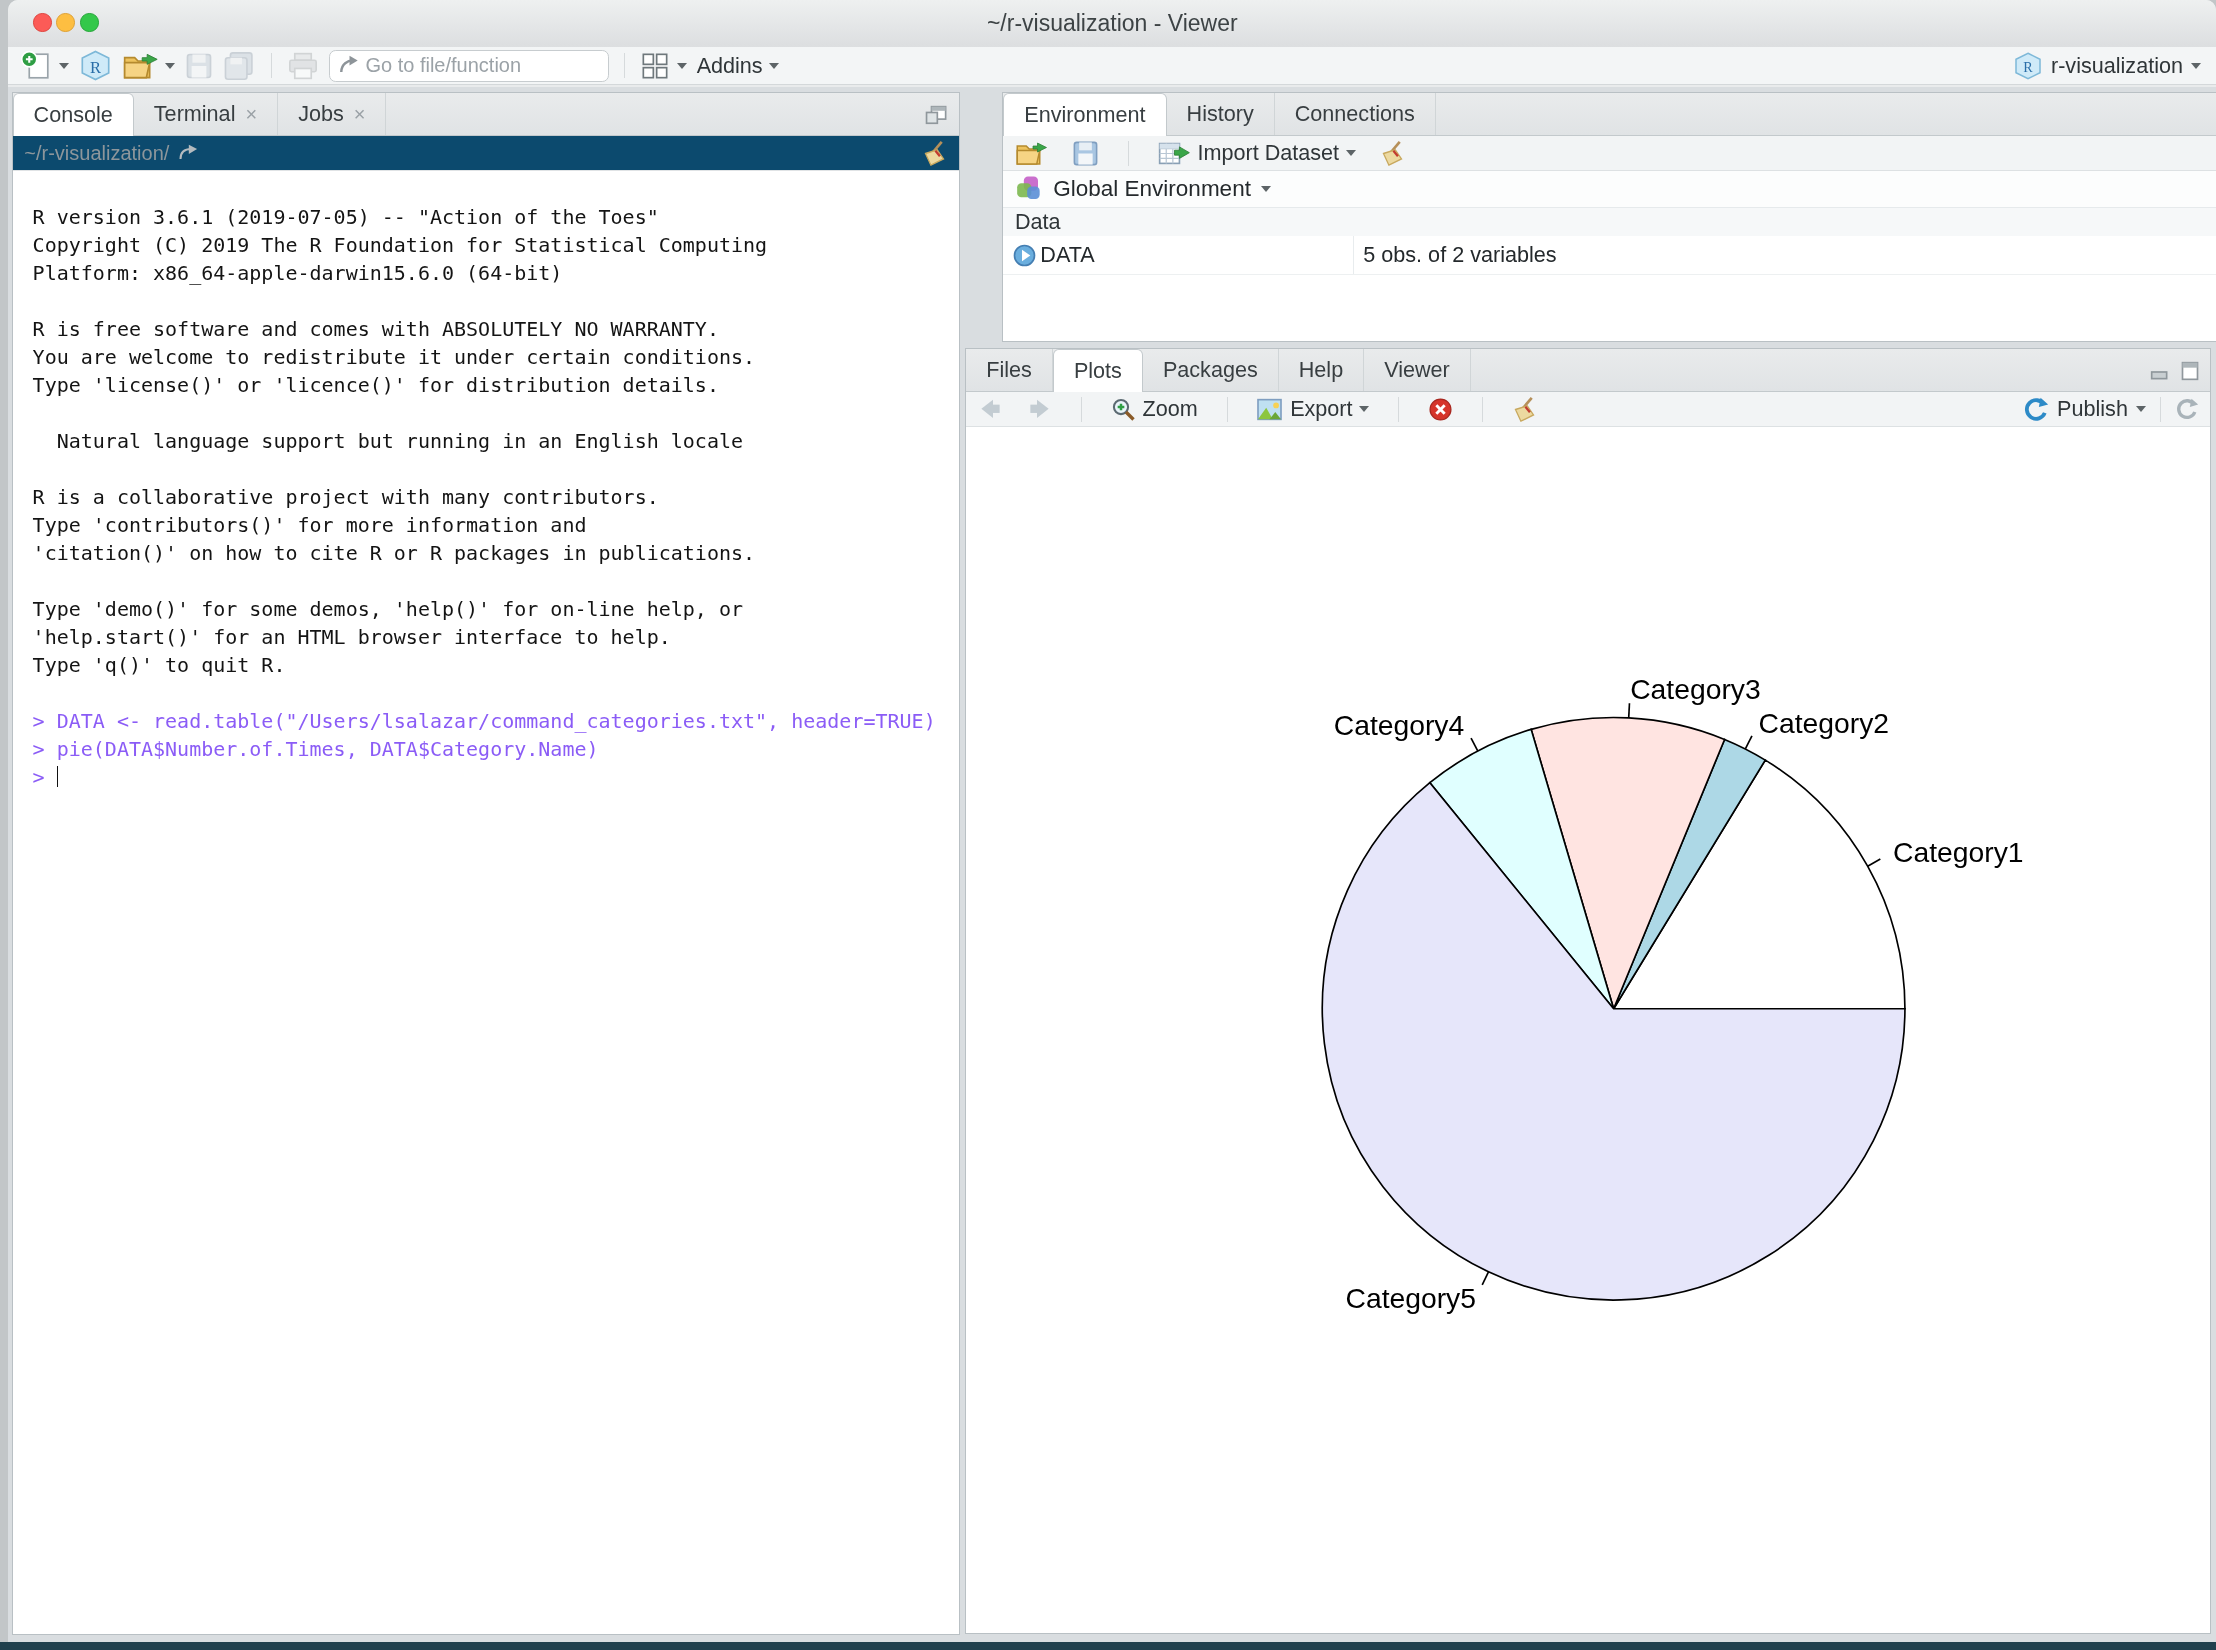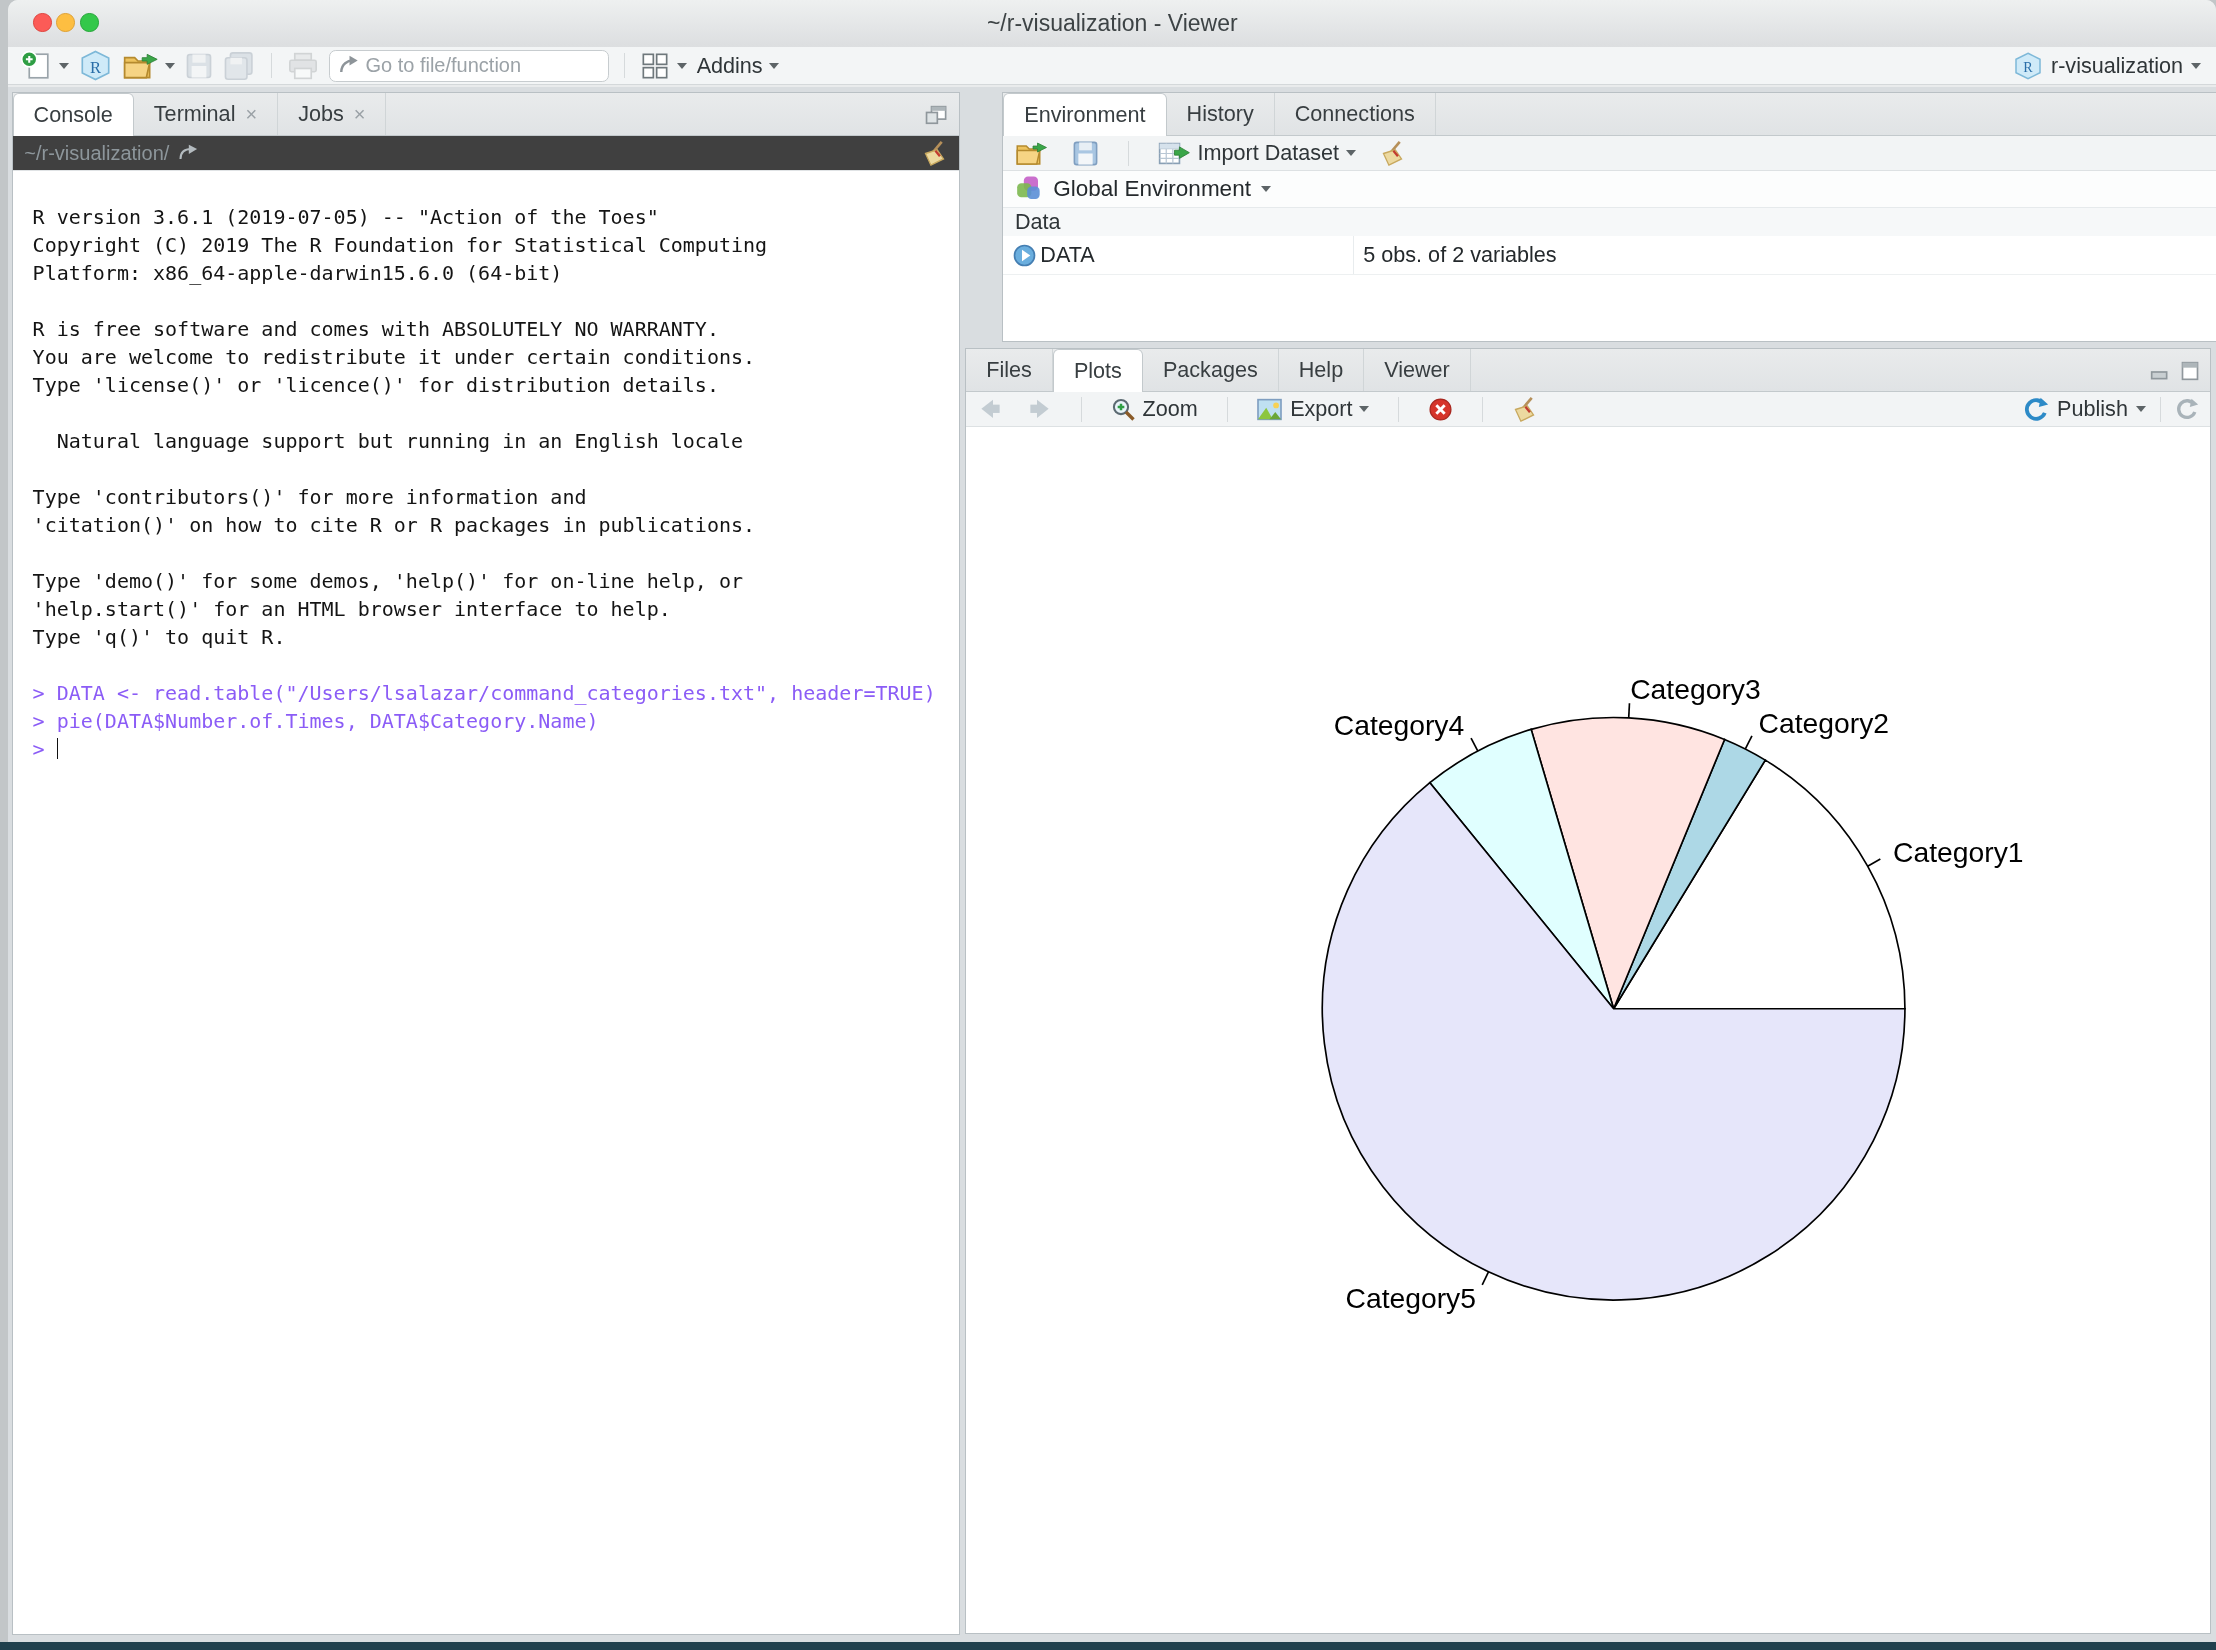--- a/index.html
+++ b/index.html
@@ -24,21 +24,21 @@
   #workspace{position:absolute;left:0;top:87px;right:0;height:1555px;background:#d9dde0}
   .panel{position:absolute;background:#fff;border:0.8px solid #b9c0c4;box-sizing:border-box}
   .tabbar{position:absolute;left:0;right:0;top:0;height:43px;background:linear-gradient(#e9ebec,#e0e3e5);border-bottom:0.8px solid #c3c9cc;display:flex;box-sizing:border-box}
   .tab{display:flex;align-items:center;gap:10px;padding:0 20px;font-size:21.6px;color:#383e41;border-right:0.8px solid #d0d5d7;position:relative;box-sizing:border-box}
   .tab.active{background:#fff;border:0.8px solid #c3c9cc;border-bottom:none;border-radius:5.8px 5.8px 0 0;height:43px;z-index:2}
   .tab .x{color:#9aa1a6;font-size:20px}
   .winicons{position:absolute;right:10px;top:11.7px;display:flex;gap:10px;align-items:center}
   .ptoolbar{position:absolute;left:0;right:0;height:35px;background:#f2f4f5;border-bottom:0.8px solid #dde1e3;display:flex;align-items:center;padding-left:11.7px;box-sizing:border-box;gap:24px;font-size:21.6px;color:#2f3538}
   .rcluster{position:absolute;right:11.7px;display:flex;align-items:center;gap:8.3px;height:35px;font-size:21.6px;color:#2f3538}
   
-  #console-subheader{position:absolute;left:0;right:0;top:43px;height:35px;background:#404040;border-bottom:0.8px solid #e0e3e5;display:flex;align-items:center;padding:0 11.7px;box-sizing:border-box;gap:8.3px}
+  #console-subheader{position:absolute;left:0;right:0;top:43px;height:35px;background:#0c4a6e;border-bottom:0.8px solid #e0e3e5;display:flex;align-items:center;padding:0 11.7px;box-sizing:border-box;gap:8.3px}
   #console-path{font-size:20px;color:#8d969b}
   #console-output{position:absolute;left:0;right:0;top:78px;bottom:0;padding:32px 0 0 20px;overflow:hidden}
   .cline{height:28px;font-family:"DejaVu Sans Mono",monospace;font-size:20px;line-height:28px;color:#141414;white-space:pre}
   .cline.command{color:#8b5cf6}
   .cursor{display:inline-block;width:1.7px;height:21.6px;background:#111;vertical-align:-3.3px}
   
   #scope-row{position:absolute;left:0;right:0;top:78px;height:37px;background:#fcfdfd;border-bottom:0.8px solid #e6eaec;display:flex;align-items:center;padding-left:10px;gap:10px;font-size:22.5px;color:#24292c;box-sizing:border-box}
   .searchbox{position:absolute;right:13.3px;top:82px;width:213px;height:28px;background:#fff;border:0.8px solid #ccd2d6;border-radius:5px;display:flex;align-items:center;padding-left:6.7px;box-sizing:border-box;gap:5px}
   .searchbox input{border:none;outline:none;background:transparent;font-size:18.3px;width:167px}
   #data-header{position:absolute;left:0;right:0;top:115px;height:28px;background:#f6f8f9;border-bottom:0.8px solid #e4e8ea;line-height:28px;padding-left:11.7px;font-size:21.6px;color:#2f3538}
@@ -179,20 +179,21 @@
           <div class="cline output">R version 3.6.1 (2019-07-05) -- "Action of the Toes"</div>
           <div class="cline output">Copyright (C) 2019 The R Foundation for Statistical Computing</div>
           <div class="cline output">Platform: x86_64-apple-darwin15.6.0 (64-bit)</div>
           <div class="cline output">&nbsp;</div>
           <div class="cline output">R is free software and comes with ABSOLUTELY NO WARRANTY.</div>
           <div class="cline output">You are welcome to redistribute it under certain conditions.</div>
           <div class="cline output">Type 'license()' or 'licence()' for distribution details.</div>
           <div class="cline output">&nbsp;</div>
           <div class="cline output">  Natural language support but running in an English locale</div>
           <div class="cline output">&nbsp;</div>
+          <div class="cline output">R is a collaborative project with many contributors.</div>
           <div class="cline output">Type 'contributors()' for more information and</div>
           <div class="cline output">'citation()' on how to cite R or R packages in publications.</div>
           <div class="cline output">&nbsp;</div>
           <div class="cline output">Type 'demo()' for some demos, 'help()' for on-line help, or</div>
           <div class="cline output">'help.start()' for an HTML browser interface to help.</div>
           <div class="cline output">Type 'q()' to quit R.</div>
           <div class="cline output">&nbsp;</div>
           <div class="cline command">&gt; DATA &lt;- read.table("/Users/lsalazar/command_categories.txt", header=TRUE)</div>
           <div class="cline command">&gt; pie(DATA$Number.of.Times, DATA$Category.Name)</div>
           <div class="cline command">&gt; <span class="cursor"></span></div>

